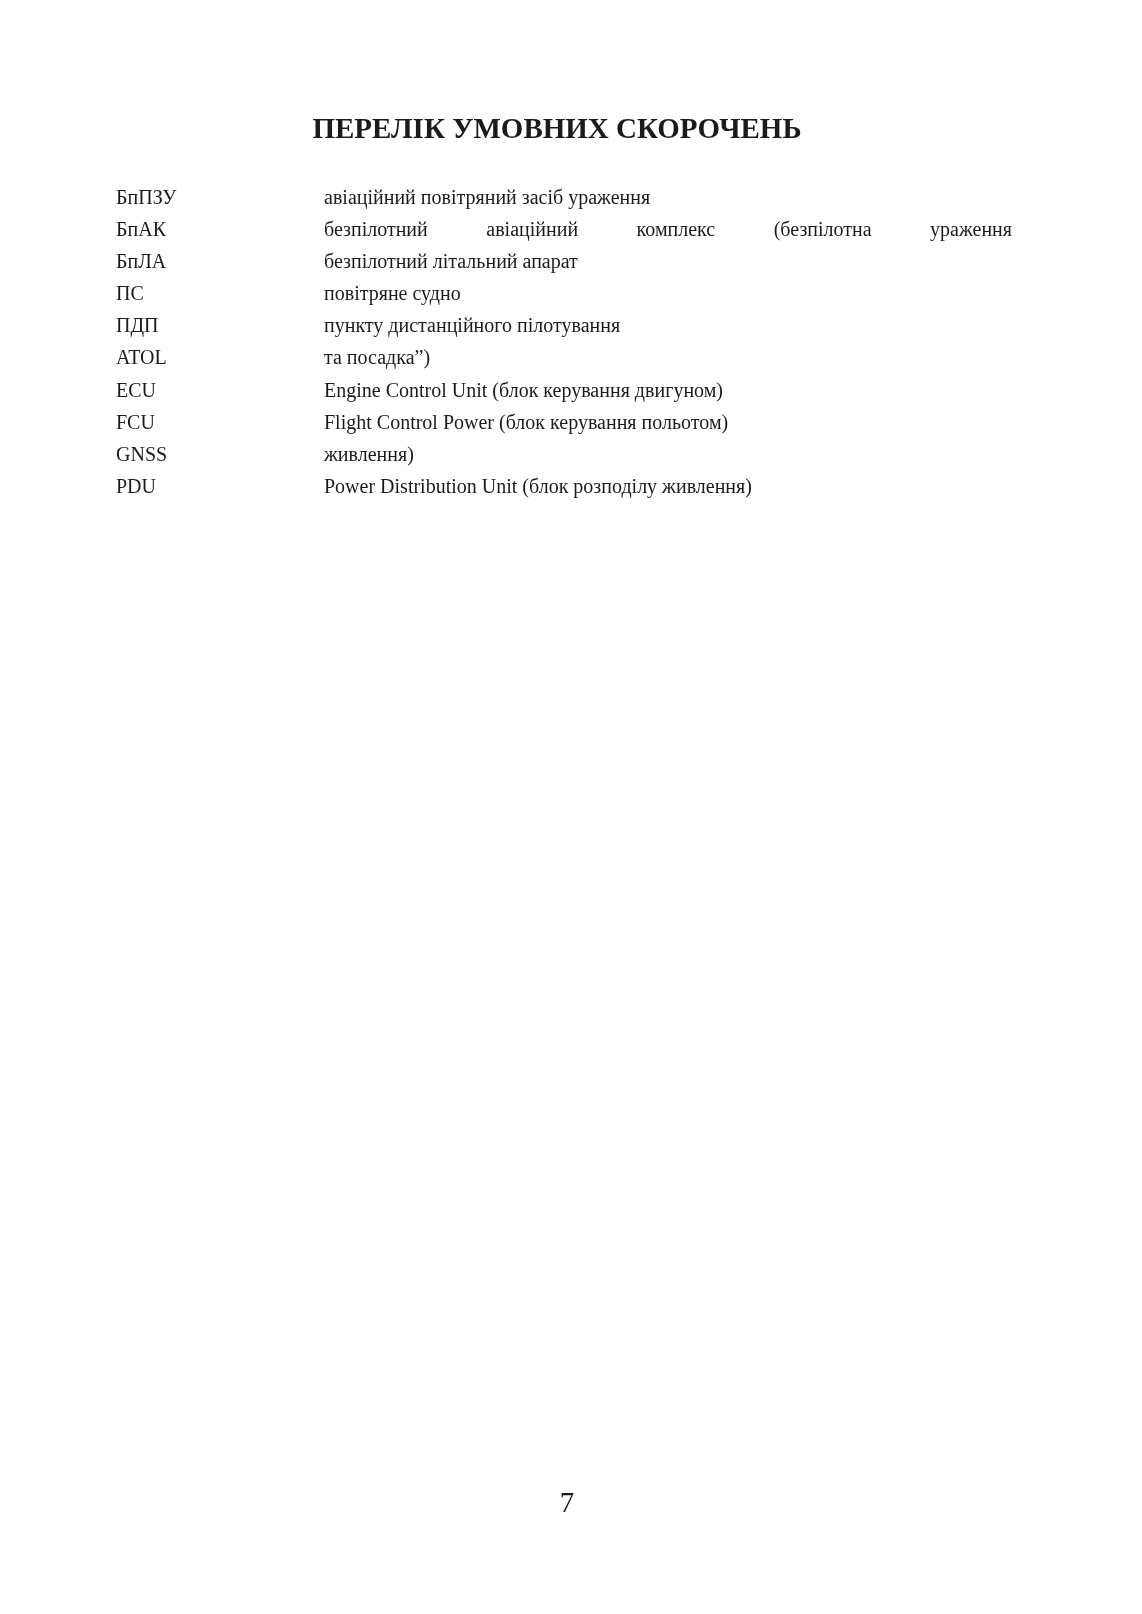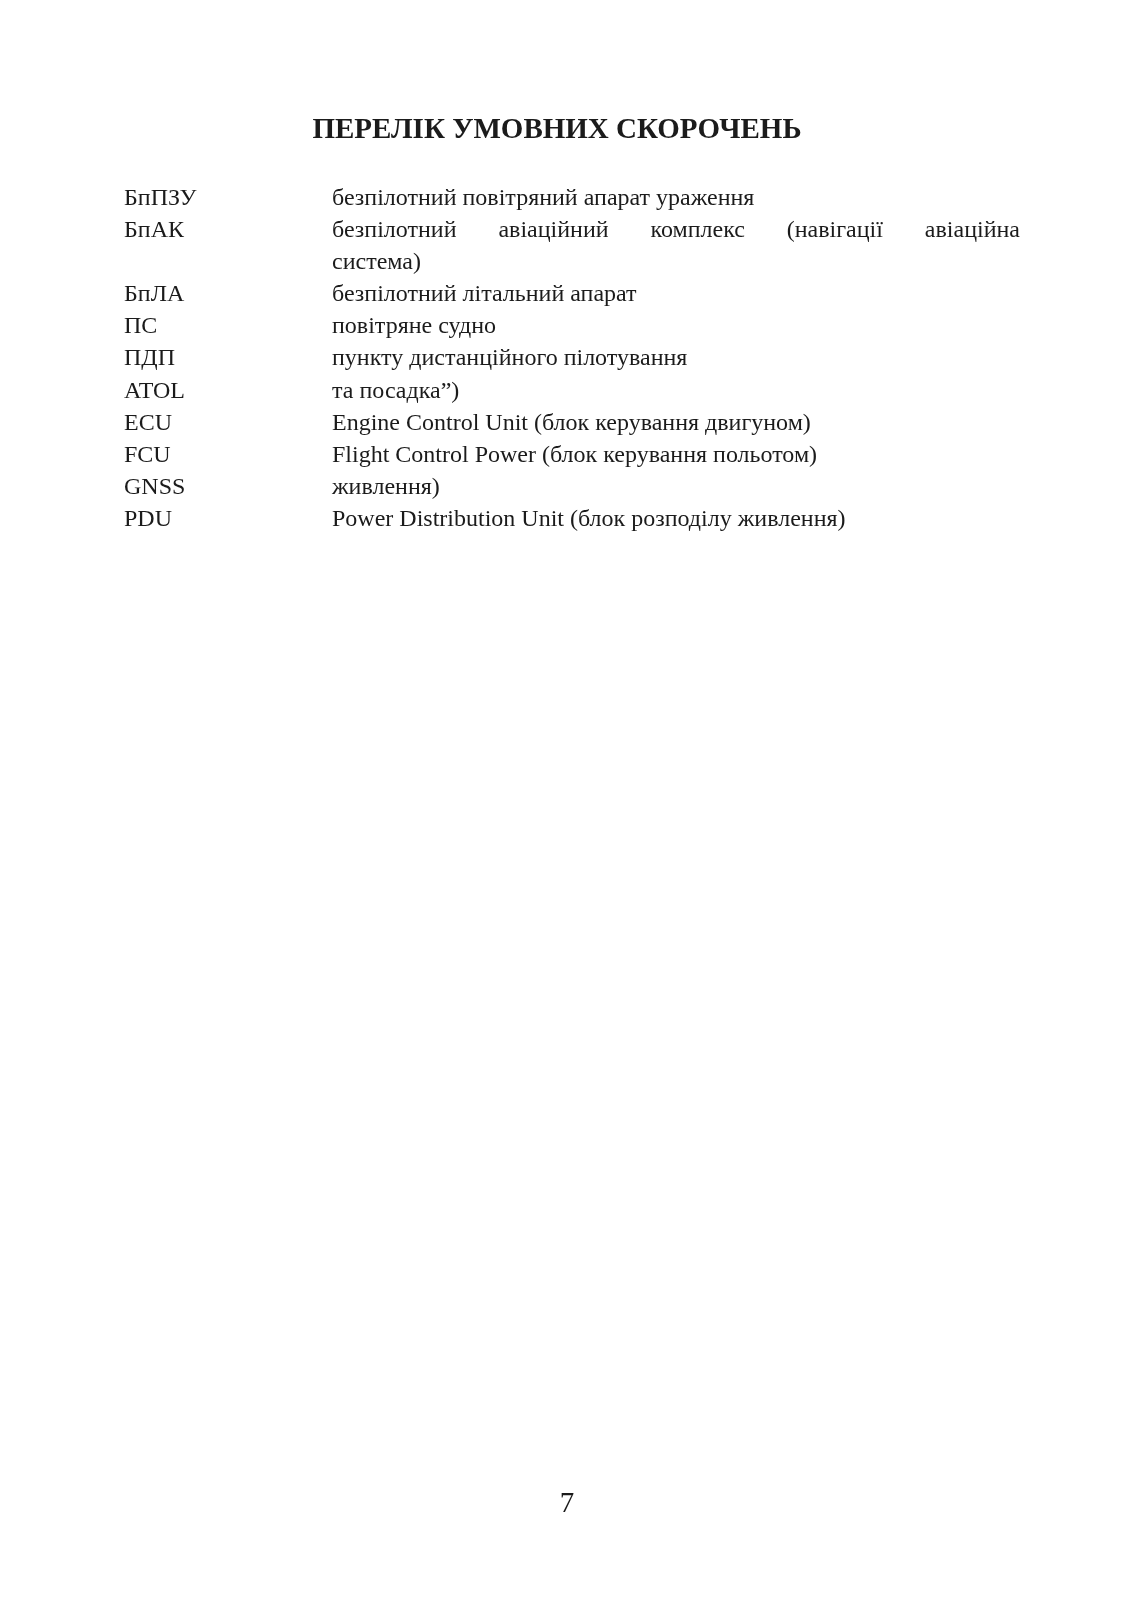--- a/index.html
+++ b/index.html
@@ -24,23 +24,23 @@
     text-align: center;
     font-weight: bold;
     font-size: 29px;
     line-height: 33px;
     margin: 0;
     white-space: nowrap;
   }
   .abbr-list {
     position: absolute;
     top: 181px;
-    left: 124px;
+    left: 116px;
     width: 896px;
-    font-size: 24px;
+    font-size: 20px;
     line-height: 32.1px;
   }
   .abbr-row {
     display: flex;
     align-items: flex-start;
   }
   .abbr-term {
     flex: 0 0 208px;
     width: 208px;
   }
@@ -67,29 +67,28 @@
 </head>
 <body>
 
 <div class="page">
   <h1 class="doc-title">ПЕРЕЛІК УМОВНИХ СКОРОЧЕНЬ</h1>
 
   <div class="abbr-list">
   <div class="abbr-row">
     <div class="abbr-term">БпПЗУ</div>
     <div class="abbr-def">
-          <div class="def-line">безпілотний повітряний апарат ураження</div>
+          <div class="def-line">авіаційний повітряний засіб ураження</div>
         </div>
   </div>
 
   <div class="abbr-row">
     <div class="abbr-term">БпАК</div>
     <div class="abbr-def">
-          <div class="def-line justified">безпілотний авіаційний комплекс (навігації авіаційна</div>
-          <div class="def-line">система)</div>
+          <div class="def-line justified">безпілотний авіаційний комплекс (безпілотна ураження</div>
         </div>
   </div>
 
   <div class="abbr-row">
     <div class="abbr-term">БпЛА</div>
     <div class="abbr-def">
           <div class="def-line">безпілотний літальний апарат</div>
         </div>
   </div>
 

